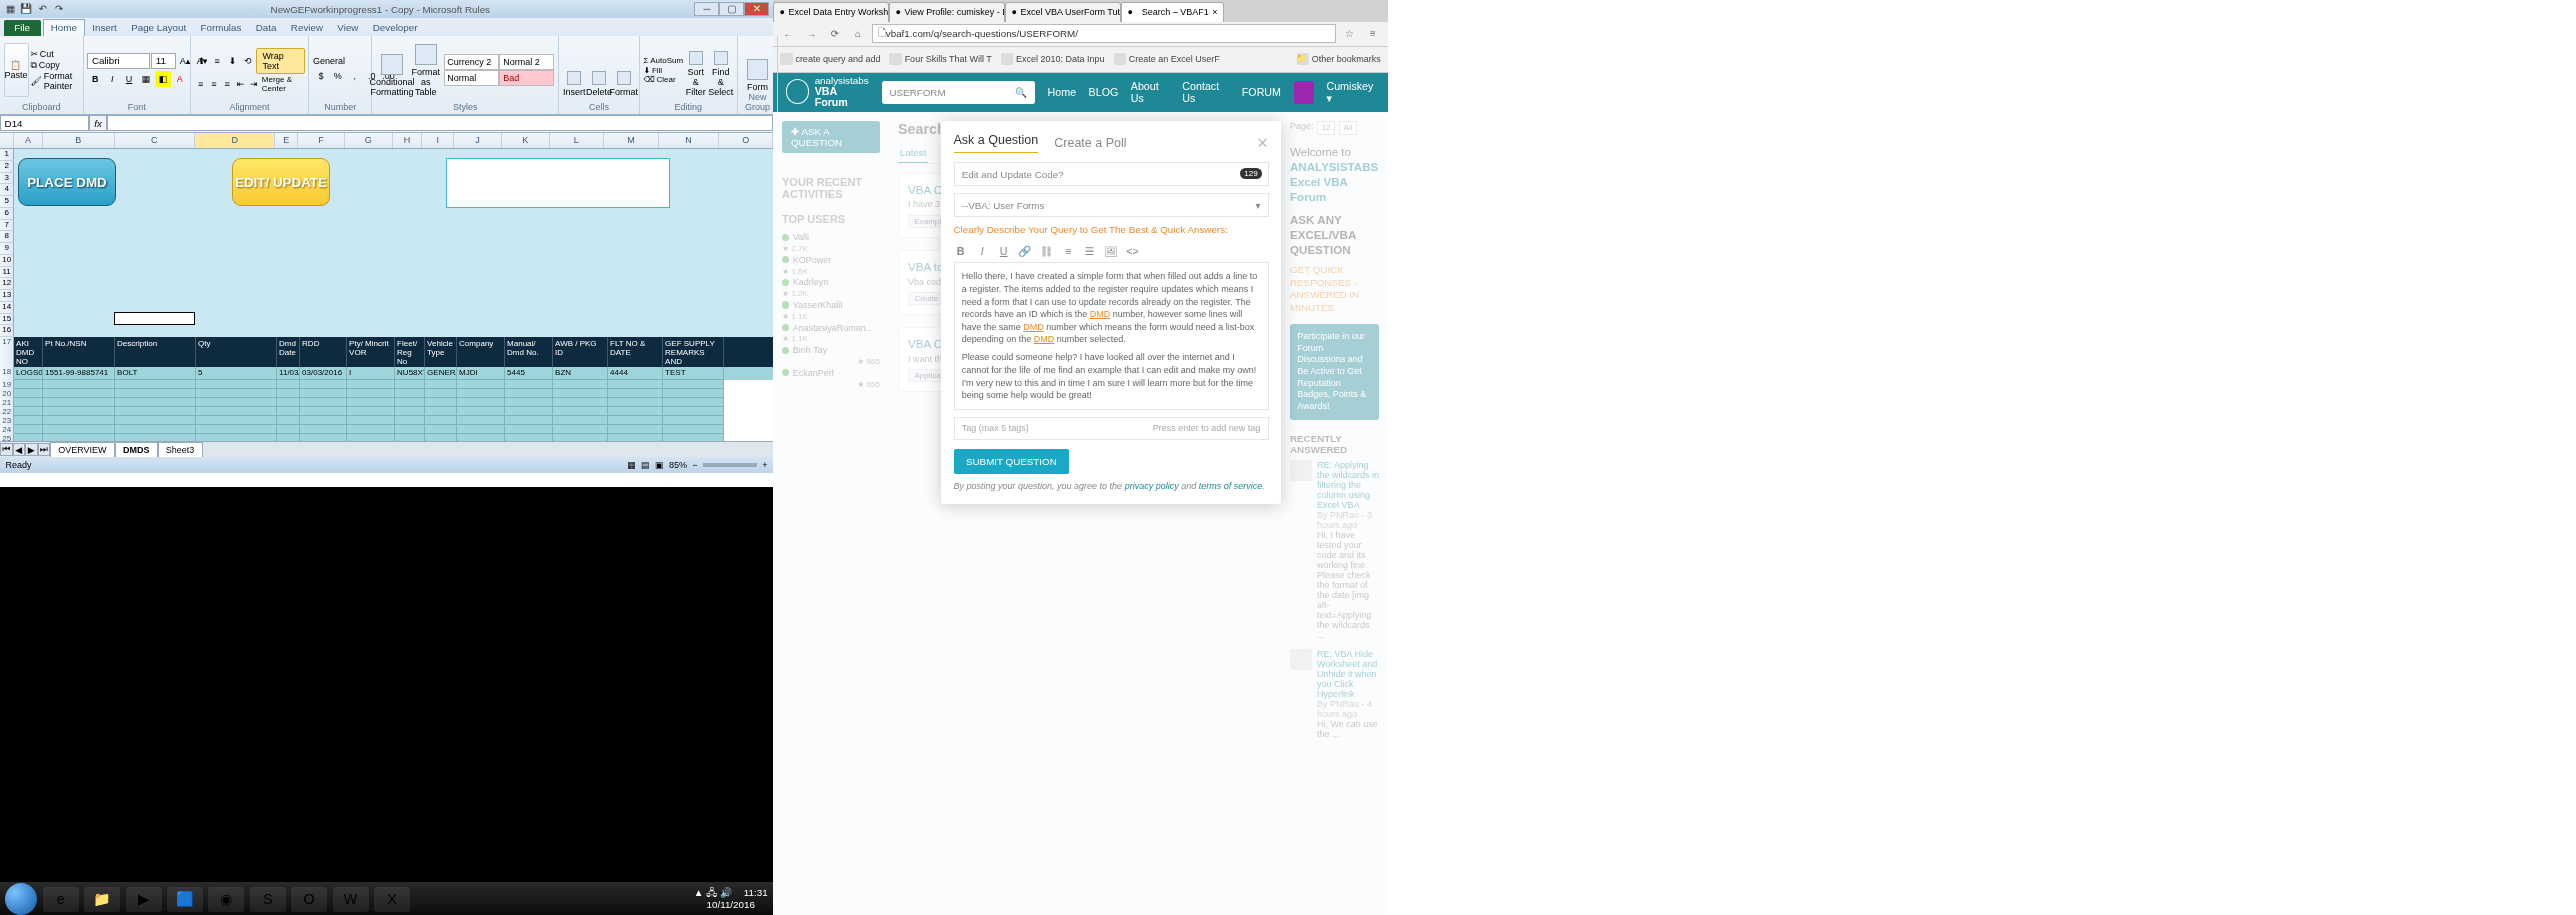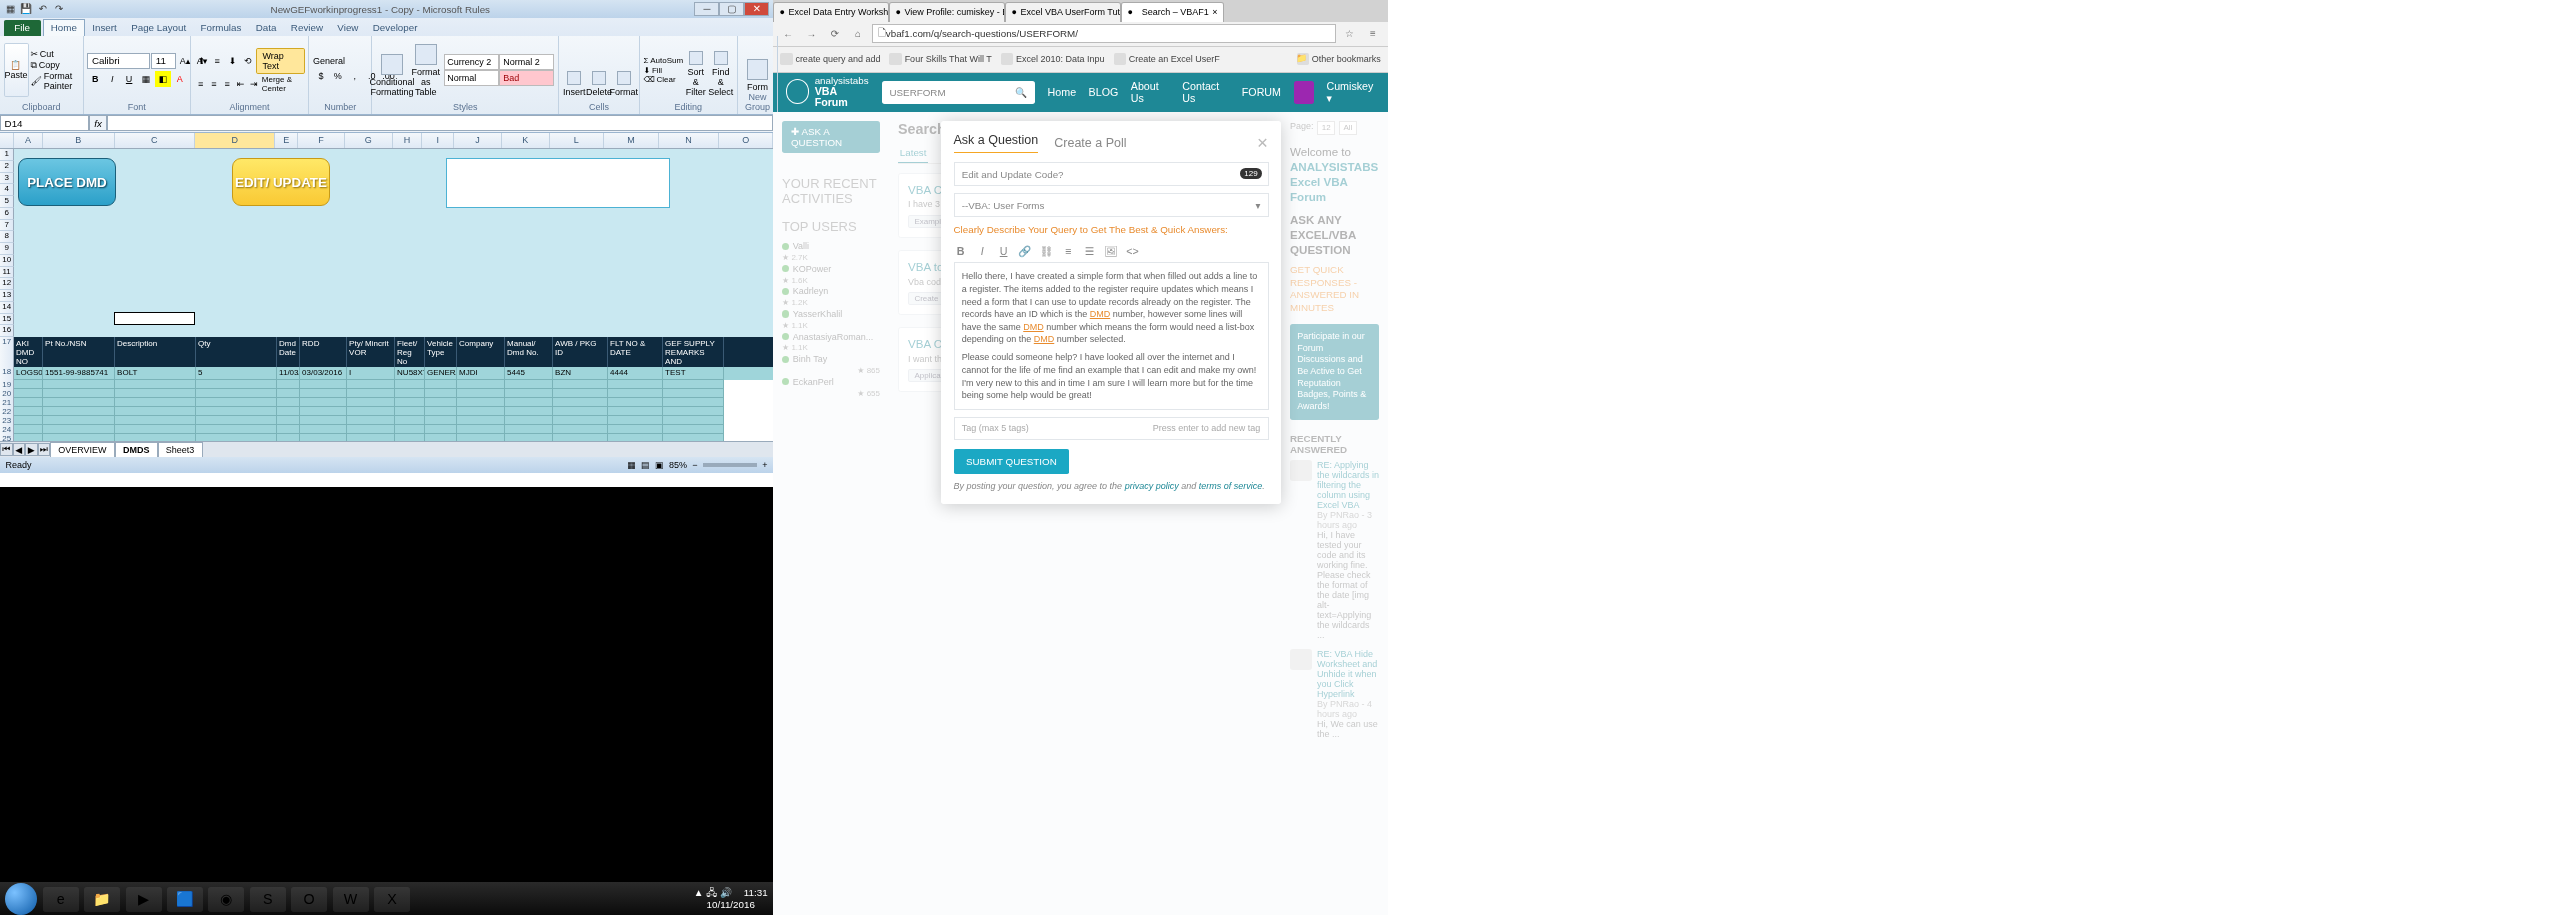--- a/index.html
+++ b/index.html
@@ -87,21 +87,21 @@
 .forum-header .logo{display:flex;align-items:center;gap:5.4px;}
 .forum-header .logoimg{width:25px;height:25px;border:1.8px solid #fff;border-radius:50%;}
 .forum-header .search{width:161px;height:23px;background:#fff;border-radius:2.7px;display:flex;align-items:center;padding:0 7.2px;color:#888;font-size:9.8px;}
 .forum-header .nav{margin-left:auto;display:flex;gap:12.5px;align-items:center;}
 .forum-header .avatar{width:23px;height:23px;background:#9c27b0;border-radius:2.7px;}
 .forum-body{flex:1;background:#f6f8fa;display:flex;position:relative;overflow:hidden;}
 .left-col{width:116px;padding:9px;font-size:9.8px;color:#666;}
 .askq{background:#1e8896;color:#fff;padding:5.4px 9px;border-radius:2.7px;font-size:9.8px;display:inline-block;margin-bottom:10.7px;}
 .left-col .mitem{display:flex;align-items:center;gap:5.4px;padding:4.5px 0;}
 .left-col .mitem .mi{width:12.5px;height:12.5px;border:0.9px solid #aaa;border-radius:1.8px;}
-.left-col h4{font-size:13px;color:#888;margin:12.5px 0 5.4px;font-weight:normal;}
+.left-col h4{font-size:11px;color:#888;margin:12.5px 0 5.4px;font-weight:bold;}
 .topuser{display:flex;align-items:center;gap:3.6px;font-size:9px;padding:1.8px 0;}
 .topuser .dot{width:7.2px;height:7.2px;border-radius:50%;background:#4caf50;}
 .stars{color:#888;font-size:8px;}
 .mid-col{flex:1;padding:9px;}
 .q-list-tabs{display:flex;gap:10.7px;font-size:9.8px;color:#888;border-bottom:0.9px solid #ddd;margin-bottom:9px;}
 .q-list-tabs .qt{padding:3.6px 1.8px;}
 .q-list-tabs .qt.active{color:#1e8896;border-bottom:1.8px solid #1e8896;}
 .qcard{background:#fff;border:0.9px solid #e2e6ea;border-radius:2.7px;padding:9px;margin-bottom:12.5px;font-size:9.8px;}
 .qcard .qtitle{color:#1e8896;font-size:11.6px;margin-bottom:3.6px;}
 .qcard .qdesc{color:#777;font-size:9px;}

